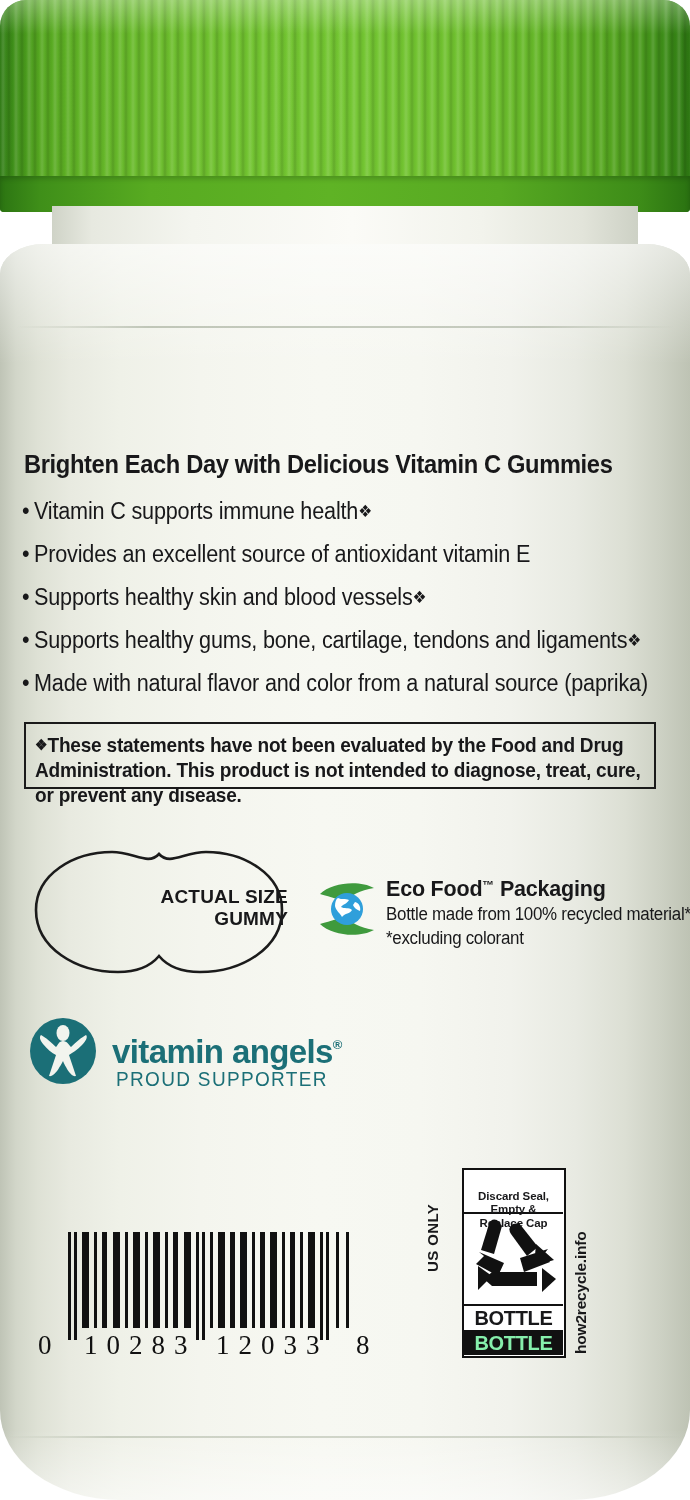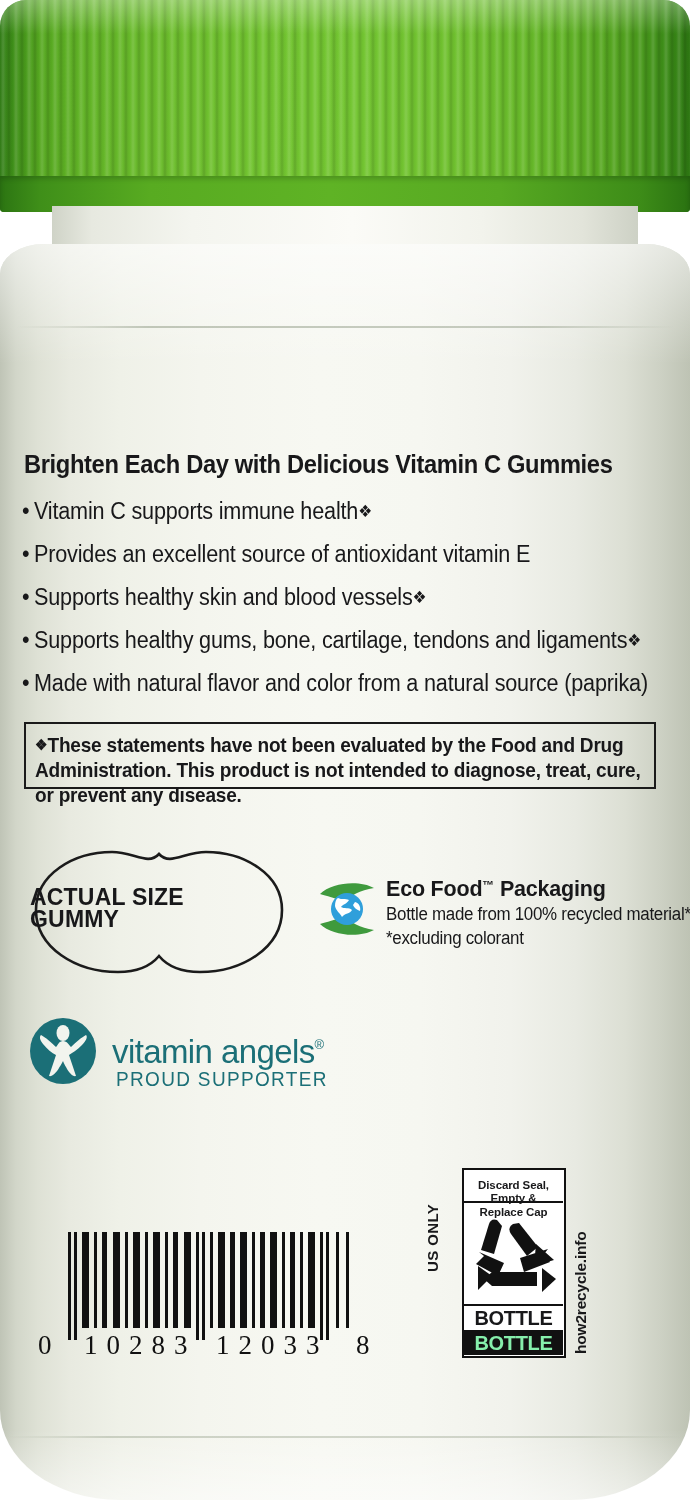--- a/index.html
+++ b/index.html
@@ -180,22 +180,22 @@
   
   .gummy-wrap {
     position: absolute;
     left: 30px; top: 848px;
     width: 258px; height: 128px;
   }
   .gummy-label {
     position: absolute;
     left: 0; top: 38px;
     width: 258px;
-    text-align: left;
-    font-size: 23px;
+    text-align: right;
+    font-size: 19px;
     font-weight: bold;
     line-height: 22px;
     letter-spacing: 0.2px;
     font-family: "Liberation Sans Narrow", "Liberation Sans", sans-serif;
   }
 
   
   .eco-wrap {
     position: absolute;
     left: 316px; top: 872px;
@@ -224,21 +224,21 @@
   .va-wrap {
     position: absolute;
     left: 28px; top: 1016px;
     width: 400px; height: 92px;
   }
   .va-icon { position: absolute; left: 0; top: 0; width: 70px; height: 70px; }
   .va-name {
     position: absolute;
     left: 84px; top: 12px;
     font-size: 33px;
-    font-weight: normal;
+    font-weight: bold;
     color: #1b6f77;
     letter-spacing: -0.6px;
     line-height: 34px;
   }
   .va-name .reg { font-size: 13px; vertical-align: 14px; }
   .va-sub {
     position: absolute;
     left: 88px; top: 52px;
     font-size: 20px;
     color: #1b6f77;
@@ -276,27 +276,27 @@
   }
   .h2r-box {
     position: absolute;
     left: 22px; top: 0;
     width: 104px; height: 190px;
     border: 2.5px solid #111;
     box-sizing: border-box;
     background: #fff;
   }
   .h2r-head {
-    position: absolute; left: 0; top: 0; width: 99px; height: 33px;
+    position: absolute; left: 0; top: 0; width: 99px; height: 44px;
     border-bottom: 2.5px solid #111;
     text-align: center;
     font-size: 11.5px;
     font-weight: bold;
     line-height: 13.4px;
-    padding-top: 9px;
+    padding-top: 20px;
     box-sizing: border-box;
     letter-spacing: -0.1px;
   }
   .h2r-sym {
     position: absolute; left: 0; top: 44px; width: 99px; height: 92px;
     border-bottom: 2.5px solid #111;
     box-sizing: border-box;
   }
   .h2r-plastic {
     position: absolute; left: 0; top: 136px; width: 99px; height: 26px;

